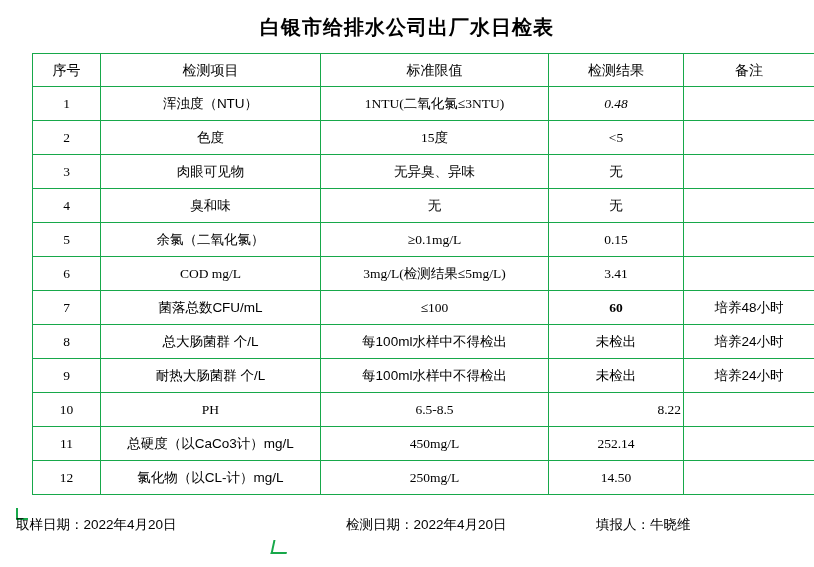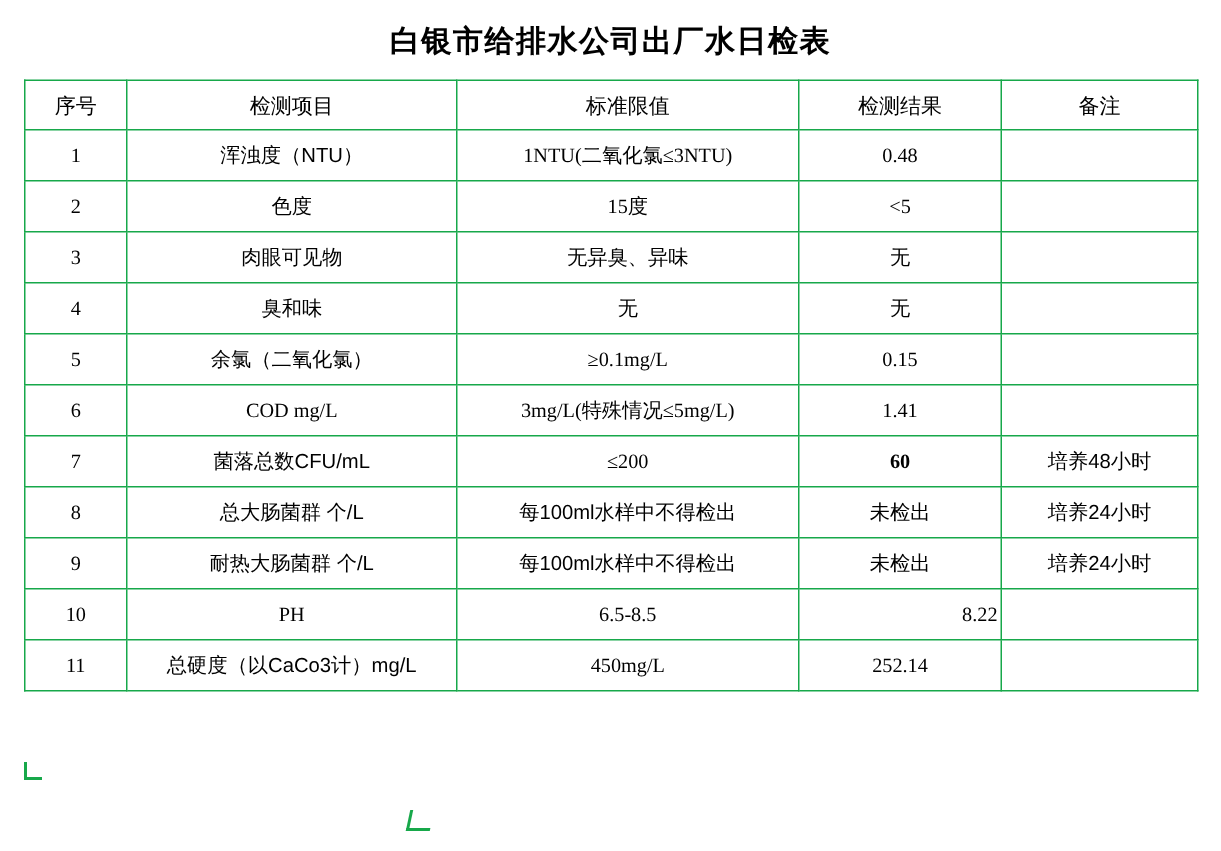--- a/index.html
+++ b/index.html
@@ -24,21 +24,21 @@
   .doc-title {
     text-align: center;
     font-size: 20px;
     font-weight: bold;
     letter-spacing: 1px;
     padding-top: 14px;
     padding-bottom: 12px;
     color: #000;
   }
   .table-wrap {
-    padding: 0 16px;
+    padding: 0 32px;
   }
   table.report {
     border-collapse: collapse;
     width: 782px;
     table-layout: fixed;
   }
   table.report th,
   table.report td {
     border: 1px solid #17a84a;
     text-align: center;
@@ -119,21 +119,21 @@
           <th style="border-color: rgb(23, 168, 74);">标准限值</th>
           <th style="border-color: rgb(23, 168, 74);">检测结果</th>
           <th style="border-color: rgb(23, 168, 74);">备注</th>
         </tr>
       </thead>
       <tbody>
         <tr>
           <td class="cell-num" style="border-color: rgb(23, 168, 74);">1</td>
           <td style="border-color: rgb(23, 168, 74);">浑浊度（NTU）</td>
           <td class="mono-ish" style="border-color: rgb(23, 168, 74);">1NTU(二氧化氯≤3NTU)</td>
-          <td class="cell-num" style="border-color: rgb(23, 168, 74);">0.48</td>
+          <td class="cell-num" style="border-color: rgb(23, 168, 74); font-style: italic;">0.48</td>
           <td style="border-color: rgb(23, 168, 74);"></td>
         </tr>
         <tr>
           <td class="cell-num" style="border-color: rgb(23, 168, 74);">2</td>
           <td style="border-color: rgb(23, 168, 74);">色度</td>
           <td class="mono-ish" style="border-color: rgb(23, 168, 74); text-align: center;">15度</td>
           <td class="cell-num" style="border-color: rgb(23, 168, 74);">&lt;5</td>
           <td style="border-color: rgb(23, 168, 74);"></td>
         </tr>
         <tr>
@@ -153,28 +153,28 @@
         <tr>
           <td class="cell-num" style="border-color: rgb(23, 168, 74);">5</td>
           <td style="border-color: rgb(23, 168, 74);">余氯（二氧化氯）</td>
           <td class="mono-ish" style="border-color: rgb(23, 168, 74);">≥0.1mg/L</td>
           <td class="cell-num" style="border-color: rgb(23, 168, 74);">0.15</td>
           <td style="border-color: rgb(23, 168, 74);"></td>
         </tr>
         <tr>
           <td class="cell-num" style="border-color: rgb(23, 168, 74);">6</td>
           <td class="mono-ish" style="border-color: rgb(23, 168, 74);">COD            mg/L</td>
-          <td class="mono-ish" style="border-color: rgb(23, 168, 74);">3mg/L(特殊情况≤5mg/L)</td>
-          <td class="cell-num" style="border-color: rgb(23, 168, 74);">1.41</td>
+          <td class="mono-ish" style="border-color: rgb(23, 168, 74);">3mg/L(检测结果≤5mg/L)</td>
+          <td class="cell-num" style="border-color: rgb(23, 168, 74);">3.41</td>
           <td style="border-color: rgb(23, 168, 74);"></td>
         </tr>
         <tr>
           <td class="cell-num" style="border-color: rgb(23, 168, 74);">7</td>
           <td style="border-color: rgb(23, 168, 74);">菌落总数CFU/mL</td>
-          <td class="mono-ish" style="border-color: rgb(23, 168, 74);">≤200</td>
+          <td class="mono-ish" style="border-color: rgb(23, 168, 74);">≤100</td>
           <td class="cell-num" style="border-color: rgb(23, 168, 74); font-weight: bold;">60</td>
           <td style="border-color: rgb(23, 168, 74);">培养48小时</td>
         </tr>
         <tr>
           <td class="cell-num" style="border-color: rgb(23, 168, 74);">8</td>
           <td style="border-color: rgb(23, 168, 74);">总大肠菌群 个/L</td>
           <td style="border-color: rgb(23, 168, 74);">每100ml水样中不得检出</td>
           <td style="border-color: rgb(23, 168, 74);">未检出</td>
           <td style="border-color: rgb(23, 168, 74);">培养24小时</td>
         </tr>
@@ -192,21 +192,33 @@
           <td class="cell-num" style="border-color: rgb(23, 168, 74); text-align: right;">8.22</td>
           <td style="border-color: rgb(23, 168, 74);"></td>
         </tr>
         <tr>
           <td class="cell-num" style="border-color: rgb(23, 168, 74);">11</td>
           <td style="border-color: rgb(23, 168, 74);">总硬度（以CaCo3计）mg/L</td>
           <td class="mono-ish" style="border-color: rgb(23, 168, 74);">450mg/L</td>
           <td class="cell-num" style="border-color: rgb(23, 168, 74);">252.14</td>
           <td style="border-color: rgb(23, 168, 74);"></td>
         </tr>
+        <tr>
+          <td class="cell-num" style="border-color: rgb(23, 168, 74);">12</td>
+          <td style="border-color: rgb(23, 168, 74);">氯化物（以CL-计）mg/L</td>
+          <td class="mono-ish" style="border-color: rgb(23, 168, 74);">250mg/L</td>
+          <td class="cell-num" style="border-color: rgb(23, 168, 74);">14.50</td>
+          <td style="border-color: rgb(23, 168, 74);"></td>
+        </tr>
       </tbody>
     </table>
   </div>
 
   <div class="mark-left" style="border-color: rgb(23, 168, 74);"></div>
   <div class="mark-bottom" style="border-color: rgb(23, 168, 74);"></div>
 
+  <div class="footer">
+    <div class="f1">取样日期：2022年4月20日</div>
+    <div class="f2">检测日期：2022年4月20日</div>
+    <div class="f3">填报人：牛晓维</div>
+  </div>
 
 </div>
 
 </body></html>

